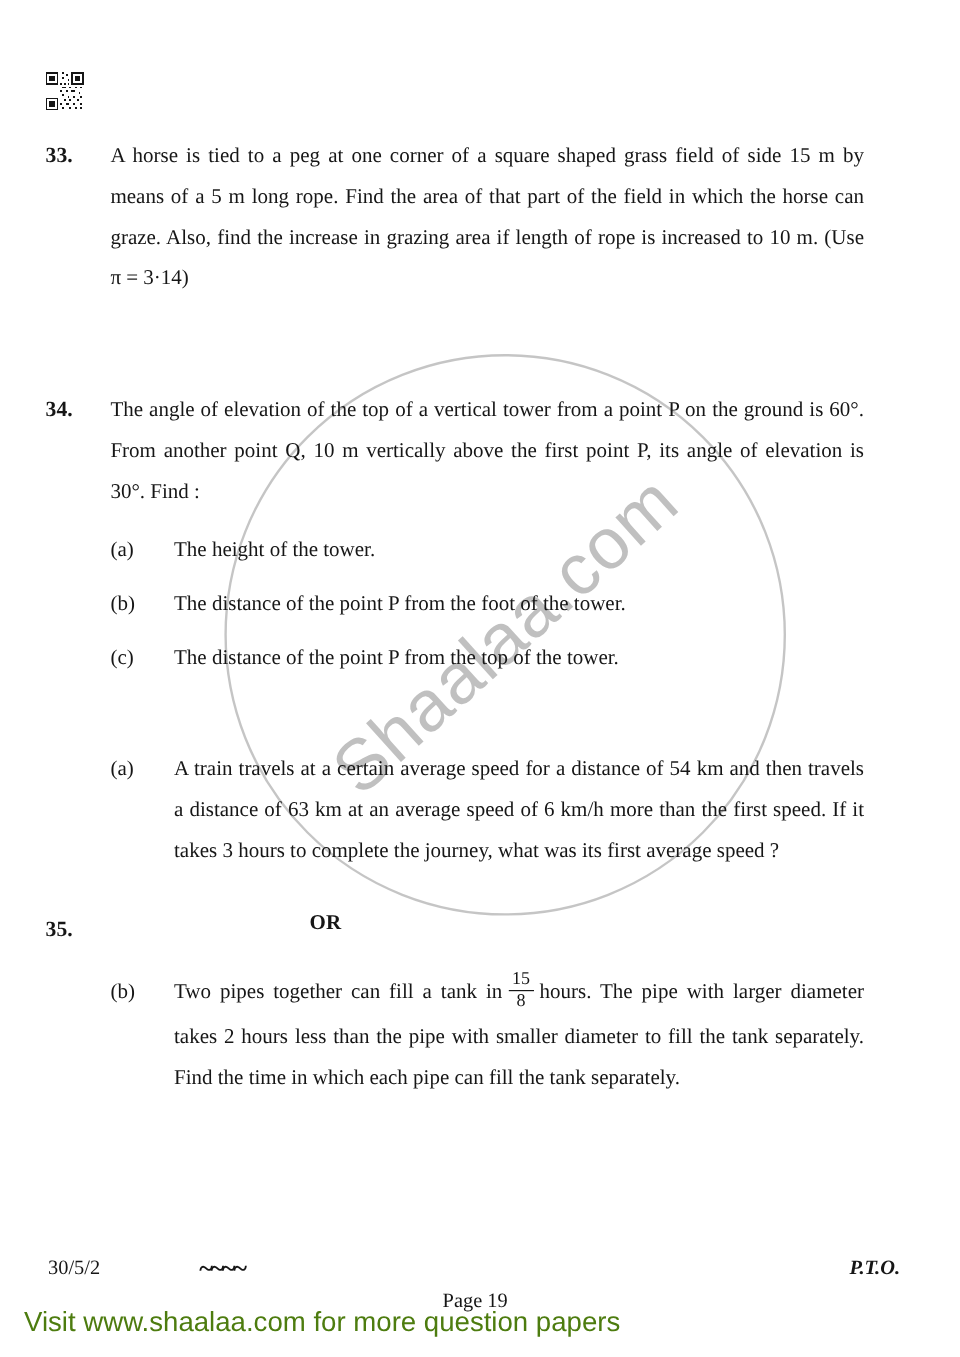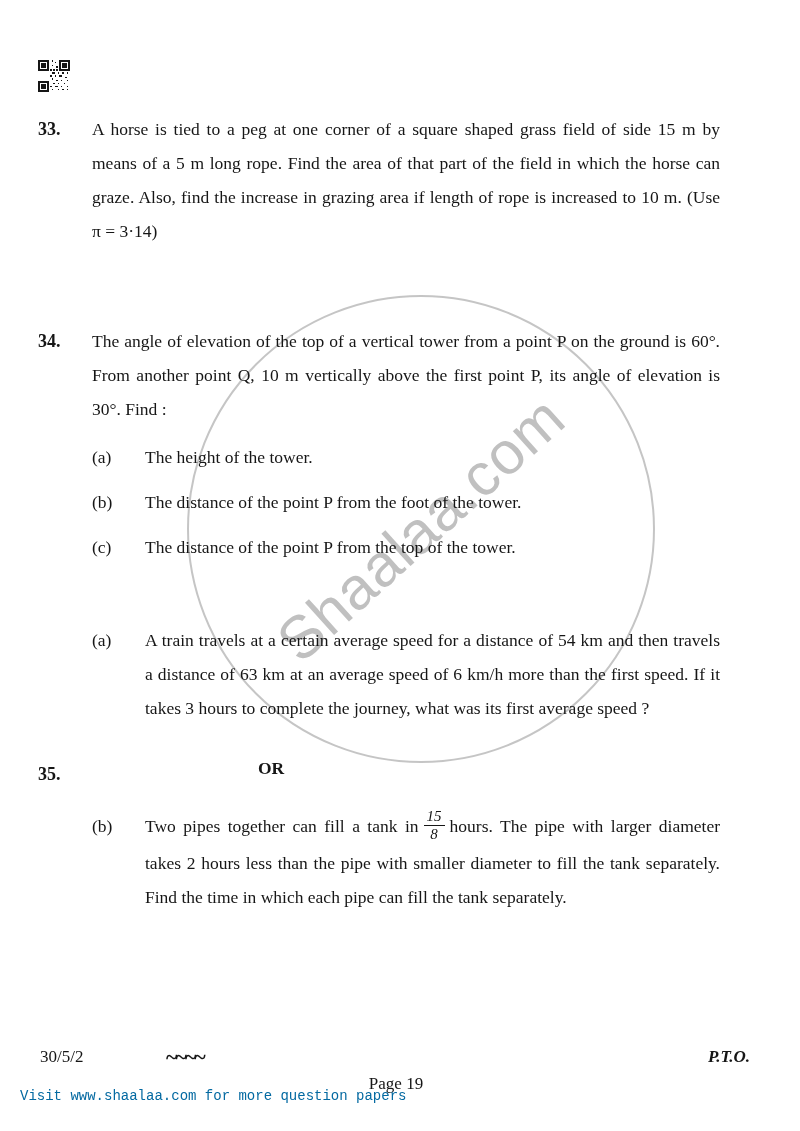--- a/index.html
+++ b/index.html
@@ -89,21 +89,20 @@
     margin: 26px 0 24px 166px;
   }
   .frac {
     display: inline-block;
     vertical-align: middle;
     text-align: center;
     font-size: 15px;
     line-height: 1.15;
     margin: 0 5px;
     transform: translateY(-2px);
-    font-style: italic;
   }
   .frac .num {
     display: block;
     border-bottom: 1.3px solid #161616;
     padding: 0 3px;
   }
   .frac .den { display: block; }
 
   
   .footer { position: absolute; left: 0; top: 1044px; width: 792px; height: 26px; z-index: 2; }
@@ -111,23 +110,23 @@
   .squiggle   { position: absolute; left: 166px; top: 0; font-size: 22px; font-weight: bold; letter-spacing: -2px; }
   .page-label { position: absolute; left: 0; right: 0; top: 3px; text-align: center; font-size: 17px; margin-top: 27px; }
   .pto        { position: absolute; right: 42px; top: 3px; font-size: 17px; font-weight: bold; font-style: italic; }
 
   
   .bottom-bar {
     position: absolute;
     left: 20px;
     top: 1088px;
     z-index: 2;
-    font-family: Liberation Mono, monospace;
-    font-size: 14px;
-    color: #0369a1;
+    font-family: Liberation Sans, sans-serif;
+    font-size: 23px;
+    color: #4d7c0f;
   }
 </style>
 </head>
 <body>
 
 <div class="page">
 
   <div class="watermark">
     <div class="wm-ring"></div>
     <div class="wm-text">Shaalaa.com</div>

